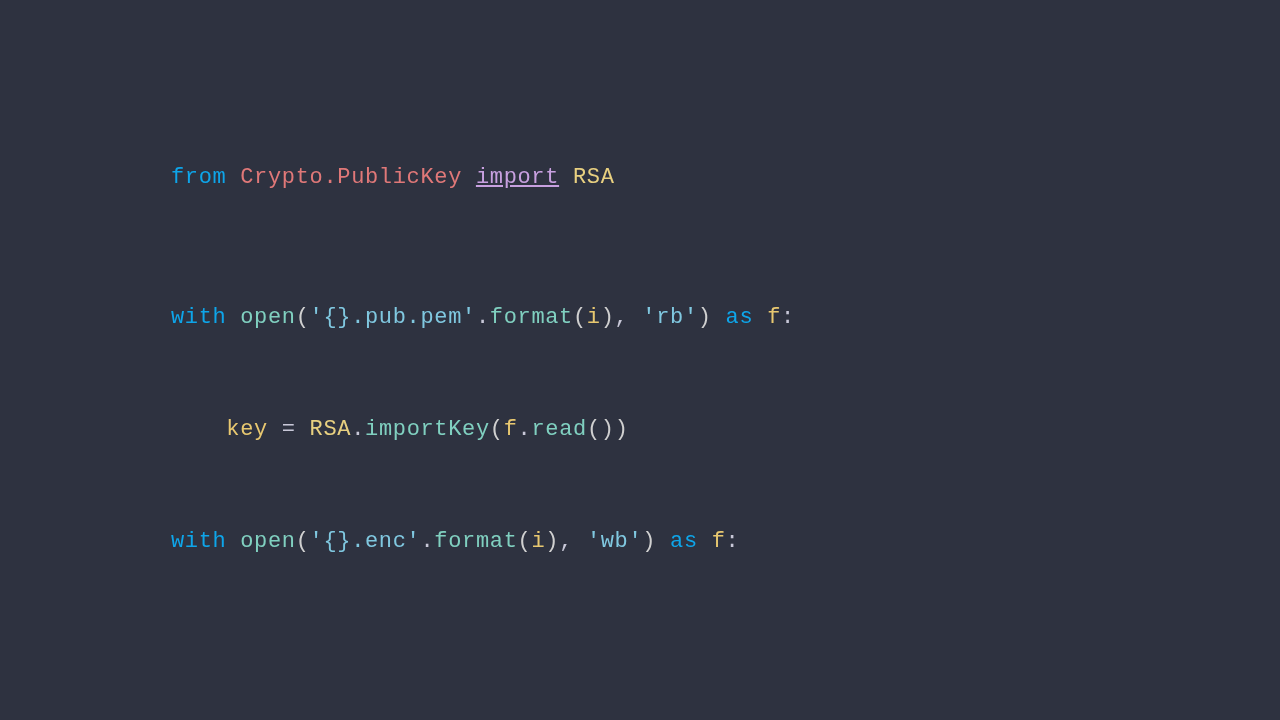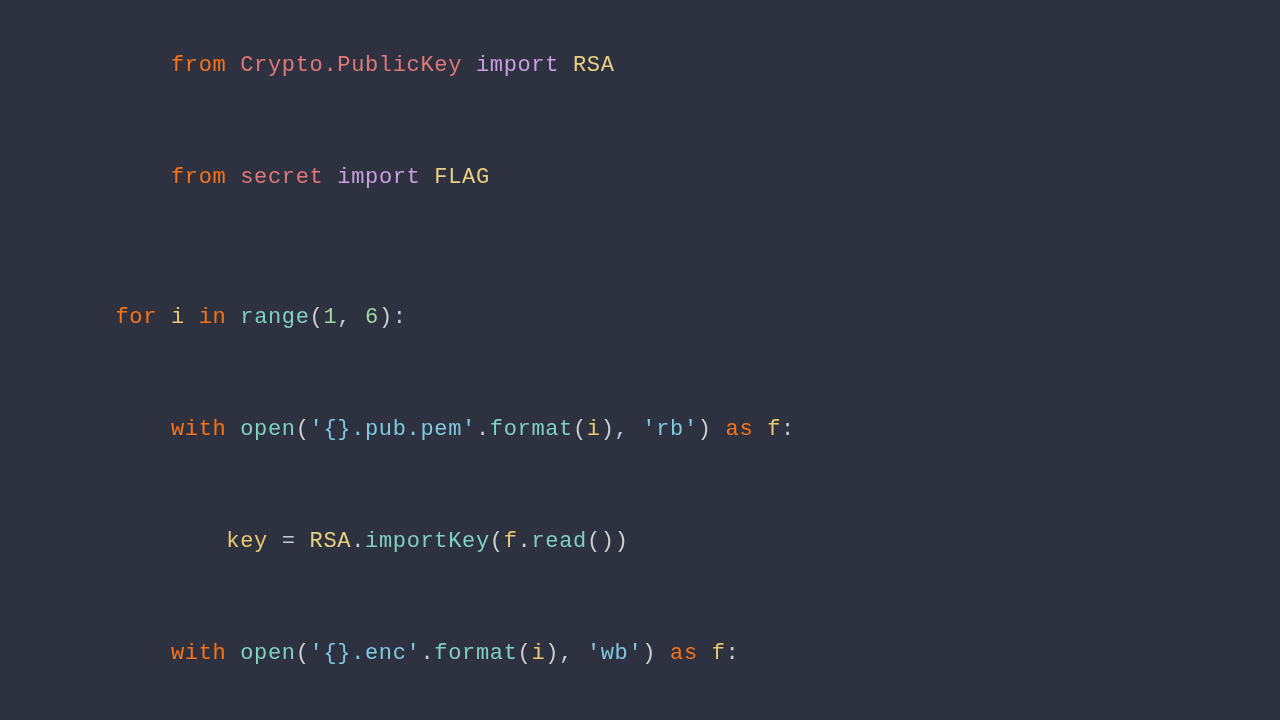--- a/index.html
+++ b/index.html
@@ -27,23 +27,23 @@
     .code-line {
       font-size: 22px;
       line-height: 1.7;
       white-space: pre;
       letter-spacing: 0.03em;
     }
 
     .blank-line {
       height: 1.7em;
     }
-    .c-keyword   { color: #f97316; }   
+    .c-keyword   { color: #0ea5e9; }   
     .c-module    { color: #e07878; }  
-    .c-import    { color: #c8a0e0; }   
+    .c-import    { color: #c8a0e0; text-decoration: underline; }   
     .c-class     { color: #e8d080; text-align: center; }   
     .c-func      { color: #80d0c0; }   
     .c-string    { color: #80c8e0; }   
     .c-var       { color: #e8c870; }   
     .c-num       { color: #a0d8a0; }   
     .c-paren     { color: #d0d0d0; }   
     .c-plain     { color: #c8c8d8; }
     .c-dot       { color: #c8c8d8; }
     .c-eq        { color: #c8c8d8; }
   </style>
@@ -53,29 +53,23 @@
 <div class="code-container">
 
   <div class="code-line">
     
   </div>
 
   <div class="code-line">
     <span class="c-plain">    </span><span class="c-keyword">from</span><span class="c-plain"> </span><span class="c-module">Crypto.PublicKey</span><span class="c-plain"> </span><span class="c-import">import</span><span class="c-plain"> </span><span class="c-class">RSA</span>
   </div>
 
-  <div class="code-line">
-    <span class="c-plain">    </span><span class="c-keyword">from</span><span class="c-plain"> </span><span class="c-module">secret</span><span class="c-plain"> </span><span class="c-import">import</span><span class="c-plain"> </span><span class="c-class">FLAG</span>
-  </div>
 
   <div class="blank-line"></div>
 
-  <div class="code-line">
-    <span class="c-keyword">for</span><span class="c-plain"> </span><span class="c-var">i</span><span class="c-plain"> </span><span class="c-keyword">in</span><span class="c-plain"> </span><span class="c-func">range</span><span class="c-paren">(</span><span class="c-num">1</span><span class="c-plain">, </span><span class="c-num">6</span><span class="c-paren">)</span><span class="c-plain">:</span>
-  </div>
 
   <div class="code-line">
     <span class="c-plain">    </span><span class="c-keyword">with</span><span class="c-plain"> </span><span class="c-func">open</span><span class="c-paren">(</span><span class="c-string">'{}.pub.pem'</span><span class="c-dot">.</span><span class="c-func">format</span><span class="c-paren">(</span><span class="c-var">i</span><span class="c-paren">)</span><span class="c-plain">, </span><span class="c-string">'rb'</span><span class="c-paren">)</span><span class="c-plain"> </span><span class="c-keyword">as</span><span class="c-plain"> </span><span class="c-var">f</span><span class="c-plain">:</span>
   </div>
 
   <div class="code-line">
     <span class="c-plain">        </span><span class="c-var">key</span><span class="c-plain"> </span><span class="c-eq">=</span><span class="c-plain"> </span><span class="c-class">RSA</span><span class="c-dot">.</span><span class="c-func">importKey</span><span class="c-paren">(</span><span class="c-var">f</span><span class="c-dot">.</span><span class="c-func">read</span><span class="c-paren">()</span><span class="c-paren">)</span>
   </div>
 
   <div class="code-line">

